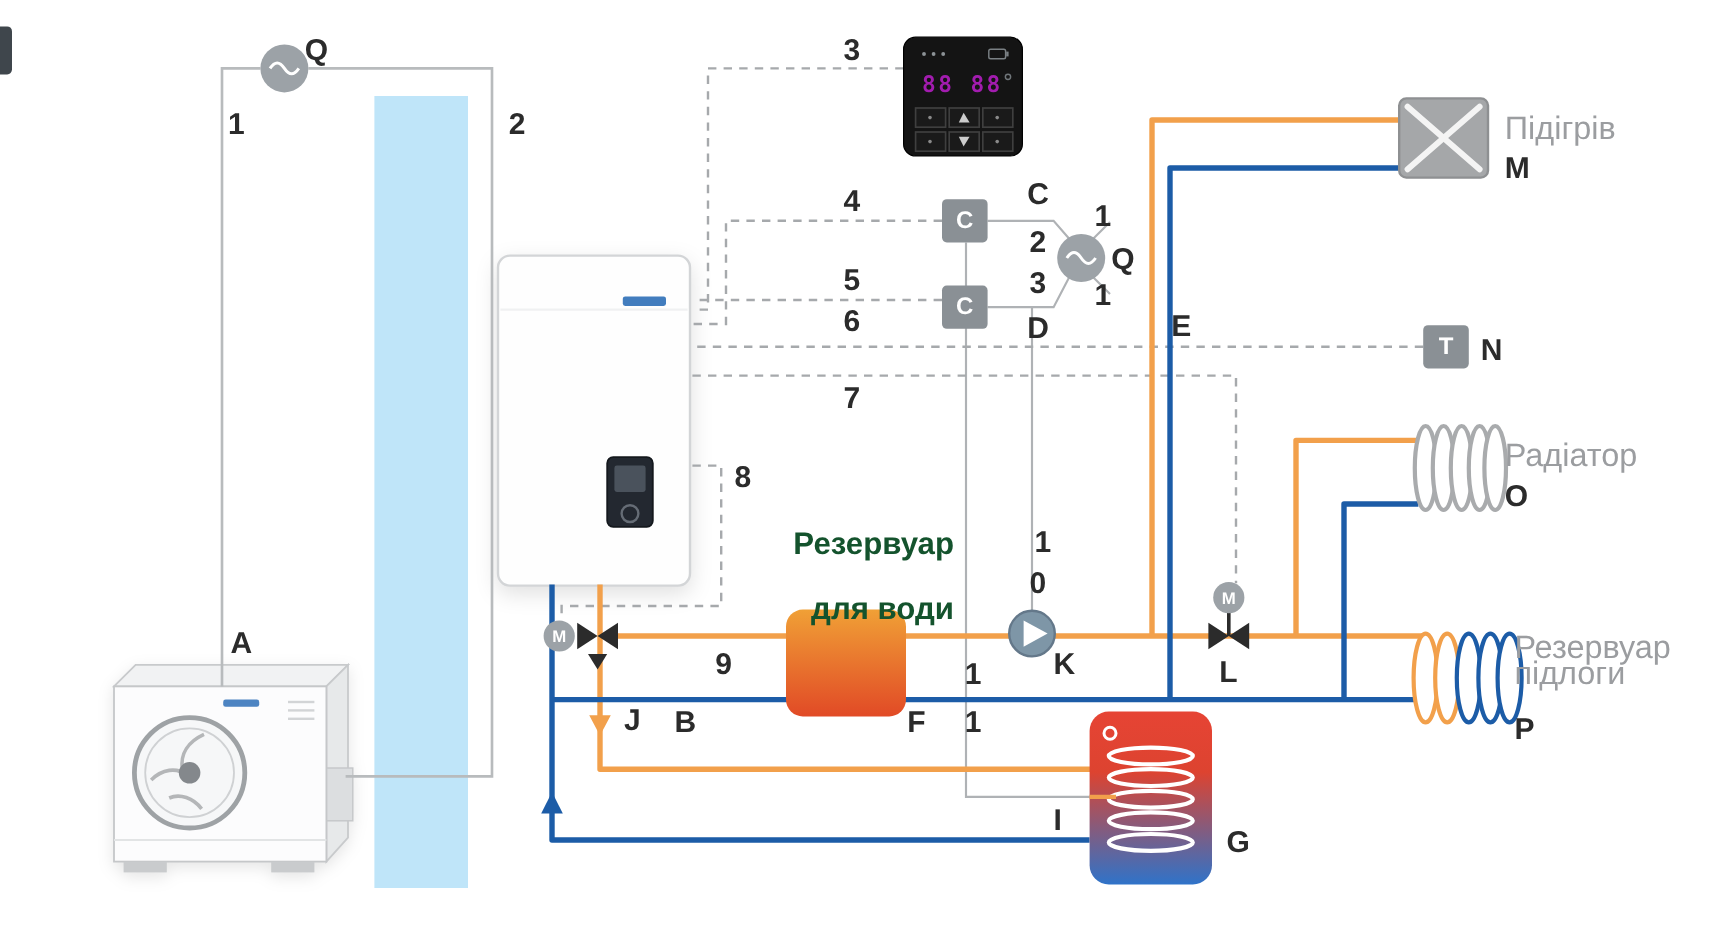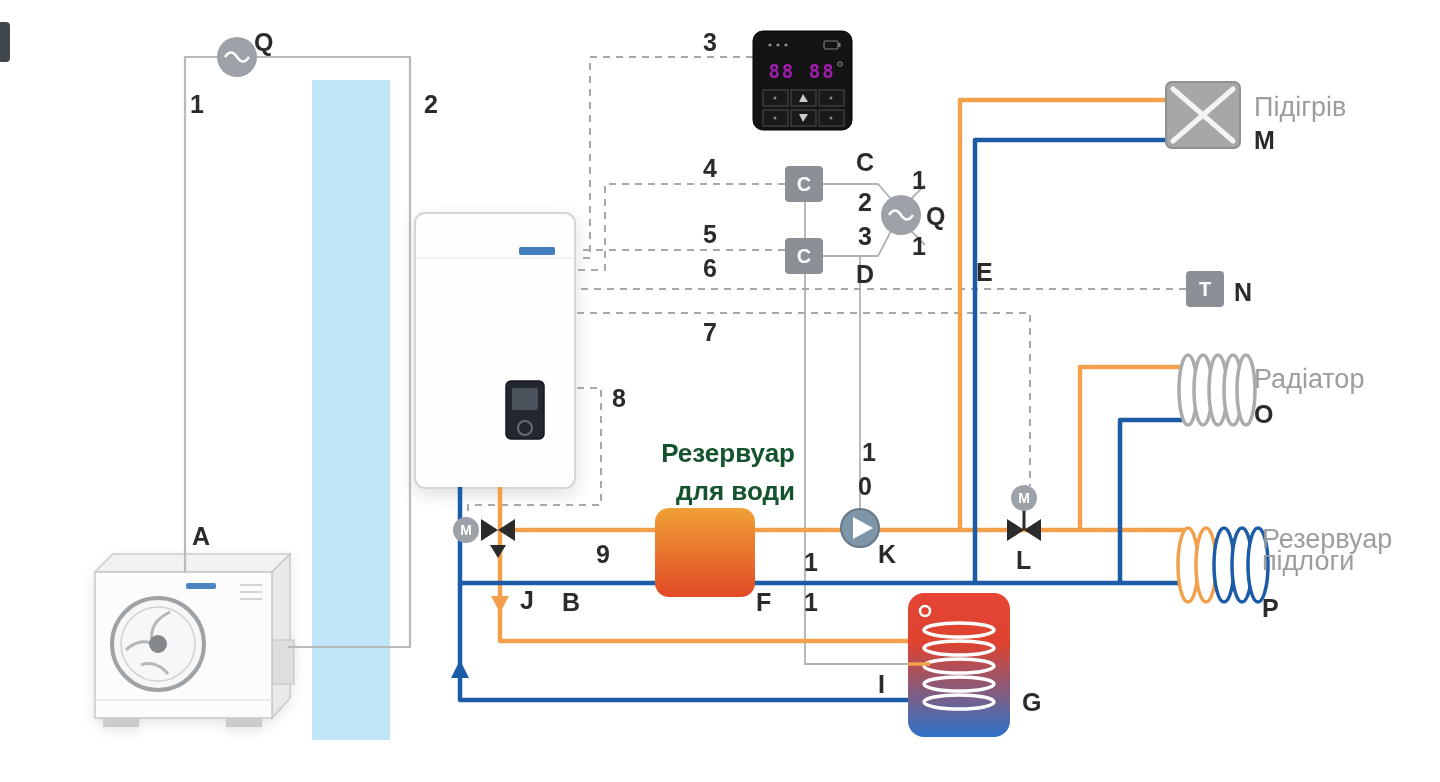--- a/index.html
+++ b/index.html
@@ -242,21 +242,21 @@
 <div class="lbl" style="left:858px;top:472px">0</div>
 <div class="lbl" style="left:878px;top:540px">K</div>
 <div class="lbl" style="left:1016px;top:546px">L</div>
 
 <div class="glbl" style="left:1254px;top:92px">Підігрів</div>
 <div class="glbl" style="left:1254px;top:364px">Радіатор</div>
 <div class="glbl" style="left:1262px;top:524px">Резервуар</div>
 <div class="glbl" style="left:1262px;top:546px">підлоги</div>
 
 <div class="dlbl" style="left:625px;top:438px">Резервуар</div>
-<div class="dlbl" style="left:625px;top:476px">для води</div>
+<div class="dlbl" style="left:625px;top:492px">для води</div>
 
 <div class="wlbl" style="left:785px;top:166px;width:38px;height:36px">C</div>
 <div class="wlbl" style="left:785px;top:238px;width:38px;height:36px">C</div>
 <div class="wlbl" style="left:1186px;top:271px;width:38px;height:36px">T</div>
 <div class="wlbl small" style="left:453px;top:517px;width:26px;height:26px">M</div>
 <div class="wlbl small" style="left:1011px;top:485px;width:26px;height:26px">M</div>
 
 </div>
 
 </body></html>

